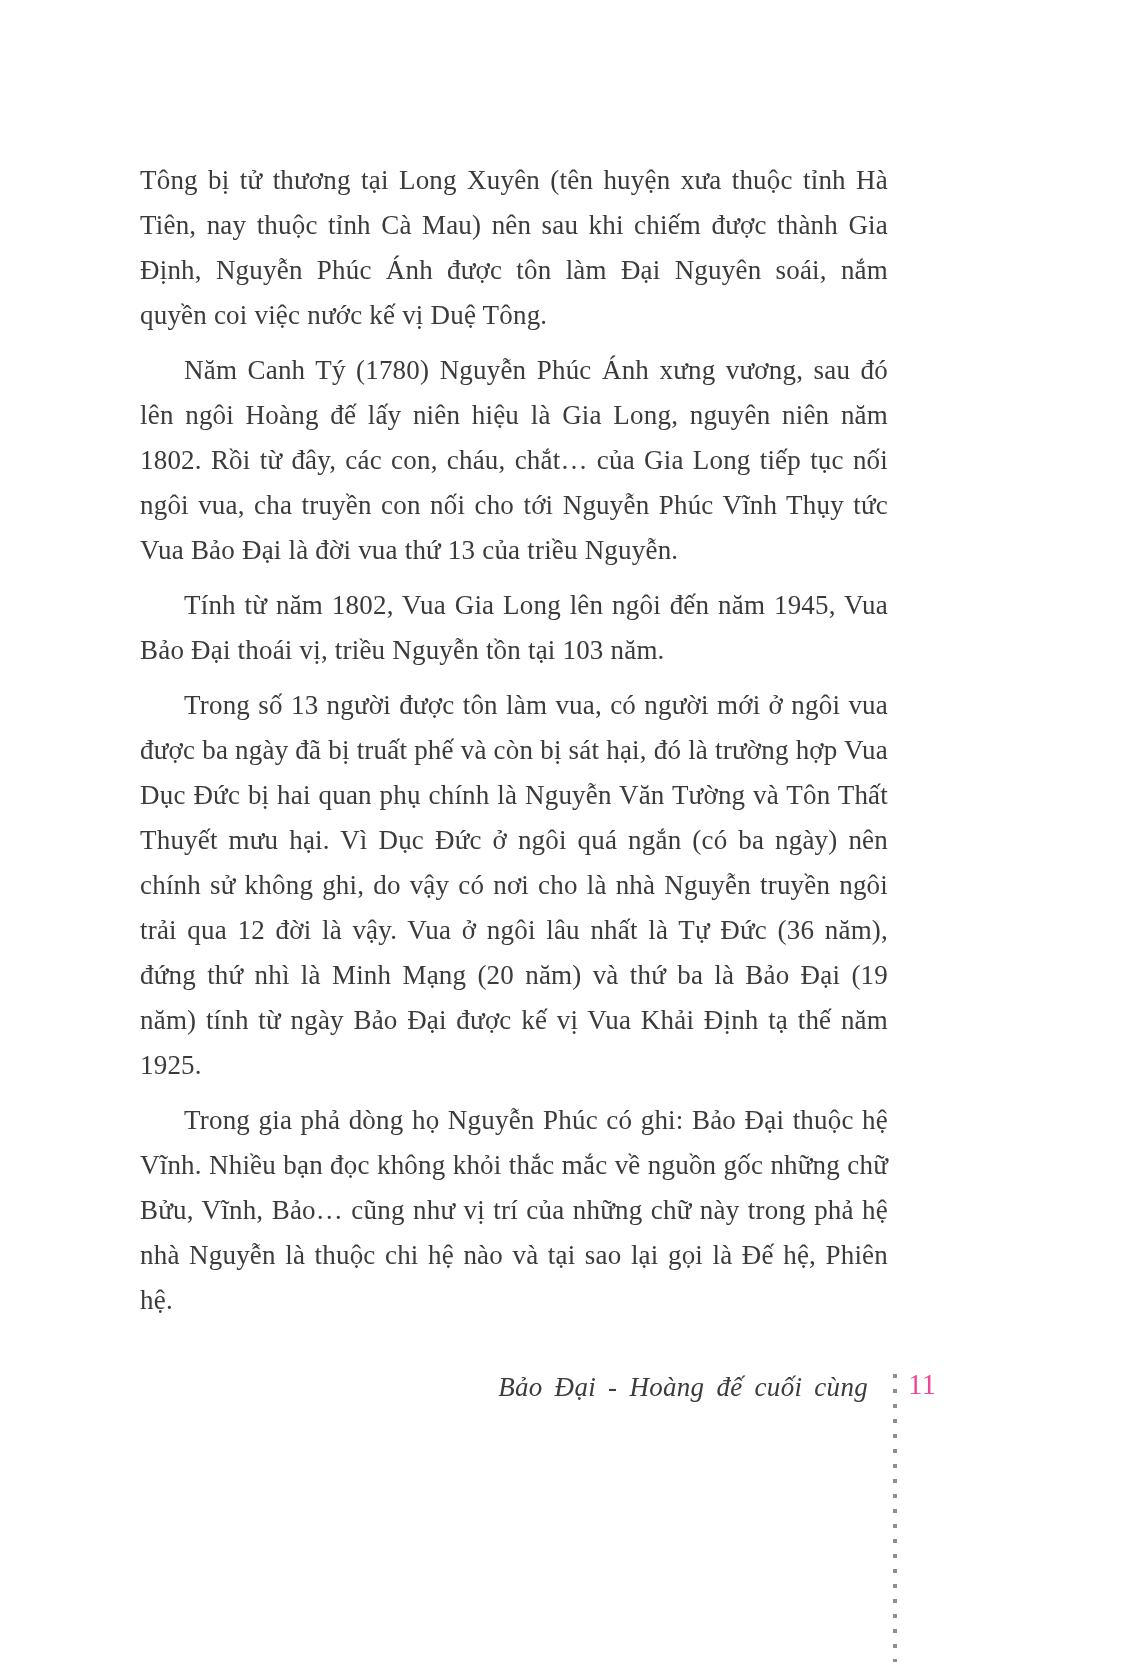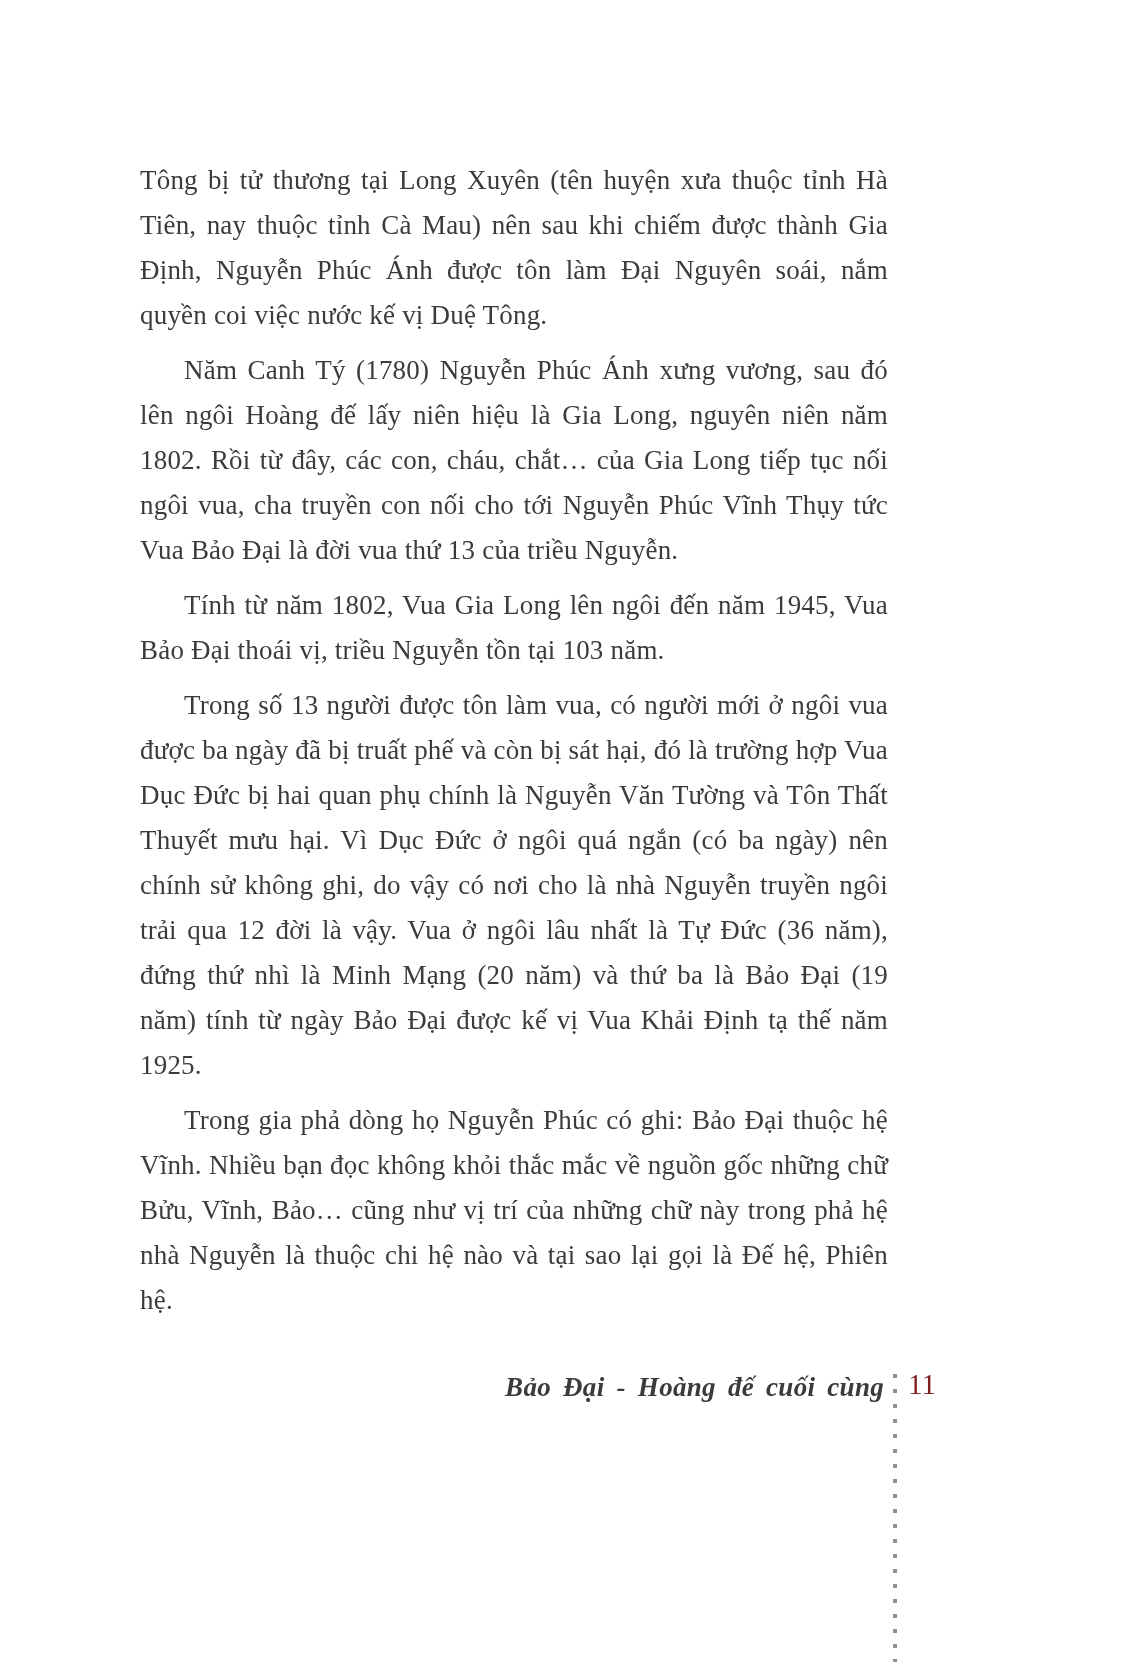--- a/index.html
+++ b/index.html
@@ -28,26 +28,26 @@
   }
   .text-block p {
     margin: 0 16px 10px 0;
     text-indent: 44px;
   }
   .text-block p.no-indent {
     text-indent: 0;
   }
   .footer-title {
     position: absolute;
-    left: 156px;
+    left: 140px;
     top: 1372px;
     width: 728px;
     text-align: right;
     font-size: 27px;
-    font-weight: bold;
+    font-weight: normal;
     font-style: italic;
     color: #3b3b3b;
     word-spacing: 5px;
     letter-spacing: 0.3px;
   }
   .dotted-rule {
     position: absolute;
     left: 893px;
     top: 1374px;
     width: 4px;
@@ -56,21 +56,21 @@
       to bottom,
       #8f8f8f 0px, #8f8f8f 4px,
       transparent 4px, transparent 15px
     );
   }
   .page-number {
     position: absolute;
     left: 908px;
     top: 1368px;
     font-size: 29px;
-    color: #7f1d1d;
+    color: #ec4899;
   }
 </style>
 </head>
 <body>
 
 <div class="page">
 
   <div class="text-block">
     <p class="no-indent">Tông bị tử thương tại Long Xuyên (tên huyện xưa thuộc tỉnh Hà Tiên, nay thuộc tỉnh Cà Mau) nên sau khi chiếm được thành Gia Định, Nguyễn Phúc Ánh được tôn làm Đại Nguyên soái, nắm quyền coi việc nước kế vị Duệ Tông.</p>
     <p>Năm Canh Tý (1780) Nguyễn Phúc Ánh xưng vương, sau đó lên ngôi Hoàng đế lấy niên hiệu là Gia Long, nguyên niên năm 1802. Rồi từ đây, các con, cháu, chắt… của Gia Long tiếp tục nối ngôi vua, cha truyền con nối cho tới Nguyễn Phúc Vĩnh Thụy tức Vua Bảo Đại là đời vua thứ 13 của triều Nguyễn.</p>

